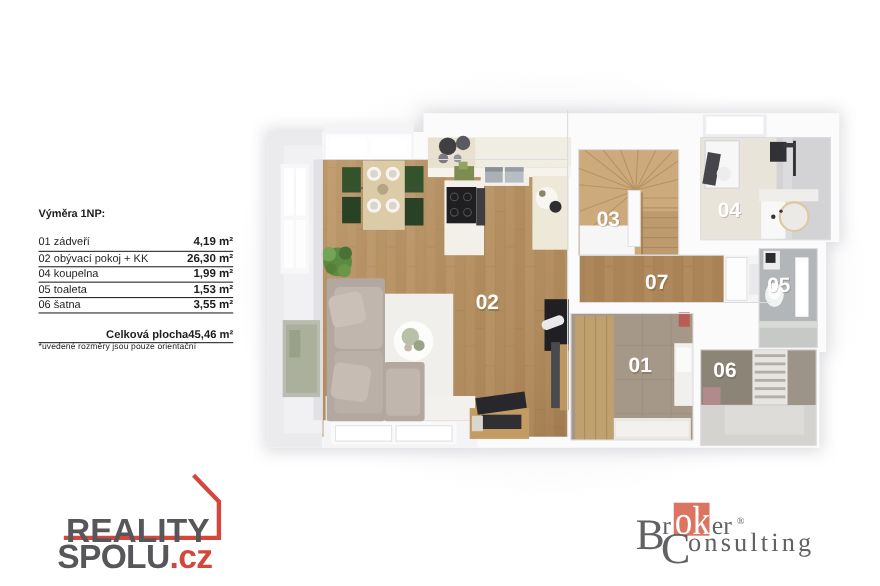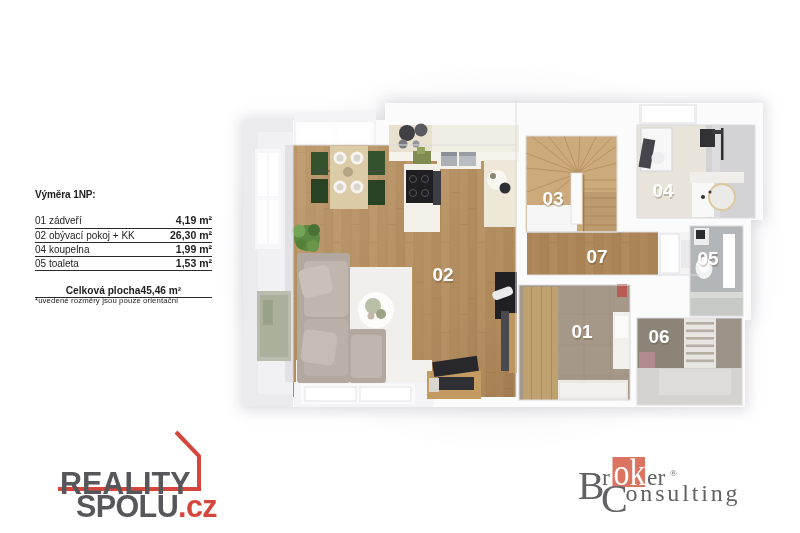--- a/index.html
+++ b/index.html
@@ -3,26 +3,26 @@
 <meta charset="utf-8">
 <style>
   html,body{margin:0;padding:0;}
   body{width:800px;height:533px;background:#ffffff;font-family:"Liberation Sans",sans-serif;position:relative;overflow:hidden;}
   .abs{position:absolute;}
   
   #tbl{left:35px;top:188.5px;width:177px;color:#1d1d1f;}
   #tbl .hd{font-weight:bold;font-size:10px;letter-spacing:-0.1px;height:26px;}
   #tbl .row{display:flex;justify-content:space-between;align-items:center;height:13.2px;border-bottom:1.2px solid #2a2a2c;font-size:10px;line-height:11.5px;}
   #tbl .row b{font-size:10.5px;}
-  #tbl .tot{display:flex;justify-content:center;align-items:flex-end;height:25.5px;border-bottom:1.6px solid #2a2a2c;font-weight:bold;font-size:10.2px;line-height:12px;}
+  #tbl .tot{display:flex;justify-content:flex-end;align-items:flex-end;height:25.5px;border-bottom:1.6px solid #2a2a2c;font-weight:bold;font-size:10.2px;line-height:12px;}
   #tbl .note{font-size:7.8px;margin-top:-2px;color:#222;letter-spacing:0.1px;}
   
   #rs{color:#57575b;font-weight:bold;}
   #rs .l1{position:absolute;left:60px;top:468px;font-size:30.5px;line-height:30.5px;}
-  #rs .l2{position:absolute;left:76px;top:490.5px;font-size:30.5px;line-height:30.5px;letter-spacing:-0.6px;}
+  #rs .l2{position:absolute;left:52px;top:490.5px;font-size:30.5px;line-height:30.5px;letter-spacing:-0.6px;}
   #rs .cz{color:#d5473d;}
 </style>
 </head>
 <body>
   <svg class="abs" style="left:0;top:0" width="800" height="533" viewBox="0 0 800 533">
     <defs>
       <pattern id="wood" width="36" height="90" patternUnits="userSpaceOnUse">
         <rect width="36" height="90" fill="#b08a5b"></rect>
         <rect x="0" width="9" height="90" fill="#ac8557"></rect>
         <rect x="9" width="9" height="90" fill="#b48e60"></rect>
@@ -290,20 +290,24 @@
       <b>26,30 m²</b>
     </div>
     <div class="row">
       <span>04 koupelna</span>
       <b>1,99 m²</b>
     </div>
     <div class="row">
       <span>05 toaleta</span>
       <b>1,53 m²</b>
     </div>
+    <div class="row">
+      <span>06 šatna</span>
+      <b>3,55 m²</b>
+    </div>
     <div class="tot">
       <span>Celková plocha</span>
       <span>45,46 m²</span>
     </div>
     <div class="note">*uvedené rozměry jsou pouze orientační</div>
   </div>
 
   <div id="rs">
     <div class="l1">REALITY</div>
     <div class="l2">SPOLU<span class="cz">.cz</span></div>

